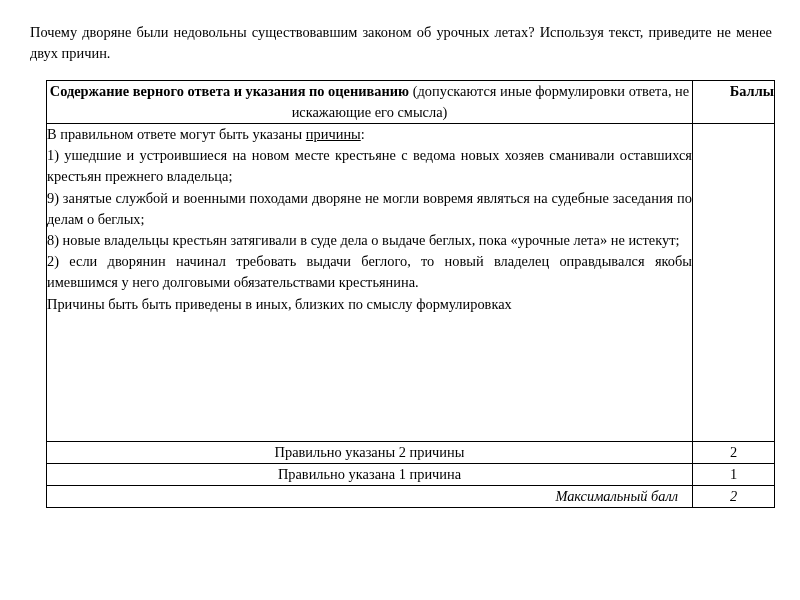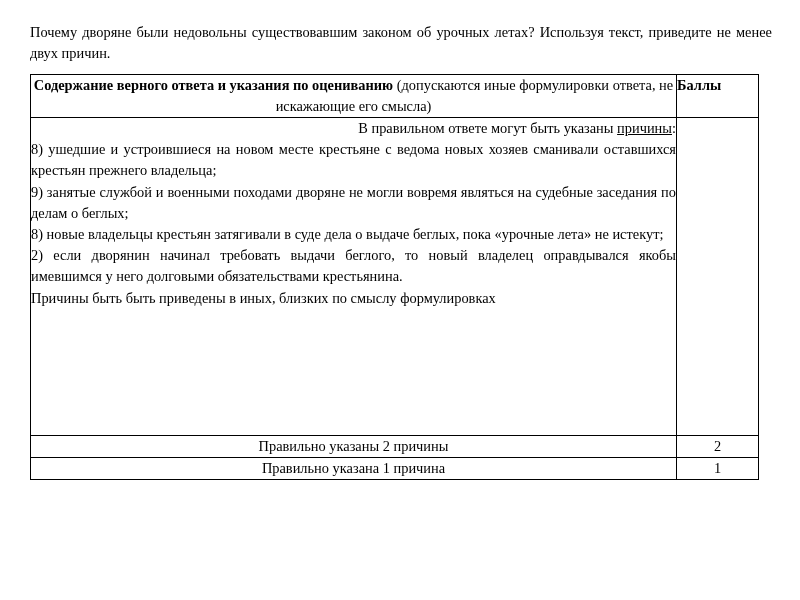--- a/index.html
+++ b/index.html
@@ -27,21 +27,21 @@
     line-height: 21px;
     text-align: justify;
     text-justify: inter-word;
     margin: 0 0 10px 0;
     width: 742px;
     hyphens: none;
   }
   table.criteria {
     border-collapse: collapse;
     width: 728px;
-    margin: 0;
+    margin: 16px;
     table-layout: fixed;
   }
   table.criteria td,
   table.criteria th {
     border: 1.3px solid #000000;
     vertical-align: top;
     padding: 0;
   }
   col.c-content { width: 646px; }
   col.c-score   { width: 82px; }
@@ -53,40 +53,40 @@
     text-align: center;
     padding: 3px 7px 4px 7px;
   }
   .hdr-content .note {
     font-weight: normal;
   }
   .hdr-score {
     font-weight: bold;
     font-size: 14.4px;
     line-height: 21px;
-    text-align: left;
+    text-align: right;
     padding: 3px 4px 4px 4px;
   }
 
   .answer-cell {
     font-size: 14.4px;
     line-height: 21.2px;
     text-align: justify;
     text-justify: inter-word;
     padding: 2px 7px 4px 7px;
     height: 317px;
   }
   .answer-cell p {
     margin: 0;
     text-align: justify;
     text-justify: inter-word;
   }
   .answer-cell p.last-line,
   .answer-cell p.nojust {
-    text-align: right;
+    text-align: left;
   }
   .u { text-decoration: underline; }
 
   .score-blank { }
 
   .row-label {
     font-size: 14.4px;
     line-height: 21px;
     text-align: center;
     padding: 2px 7px 3px 7px;
@@ -121,33 +121,37 @@
     <thead>
       <tr>
         <th class="hdr-content"><span>Содержание верного ответа и указания по оцениванию</span><span class="note"> (допускаются иные формулировки ответа, не искажающие его смысла)</span></th>
         <th class="hdr-score">Баллы</th>
       </tr>
     </thead>
     <tbody>
       <tr>
         <td class="answer-cell">
           <p class="nojust"><span>В правильном ответе могут быть указаны </span><span class="u">причины</span><span>:</span></p>
-          <p>8) ушедшие и устроившиеся на новом месте крестьяне с ведома новых хозяев сманивали оставшихся крестьян прежнего владельца;</p>
+          <p>1) ушедшие и устроившиеся на новом месте крестьяне с ведома новых хозяев сманивали оставшихся крестьян прежнего владельца;</p>
           <p>9) занятые службой и военными походами дворяне не могли вовремя являться на судебные заседания по делам о беглых;</p>
           <p>8) новые владельцы крестьян затягивали в суде дела о выдаче беглых, пока «урочные лета» не истекут;</p>
           <p>2) если дворянин начинал требовать выдачи беглого, то новый владелец оправдывался якобы имевшимся у него долговыми обязательствами крестьянина.</p>
           <p>Причины быть быть приведены в иных, близких по смыслу формулировках</p>
         </td>
         <td class="row-score score-blank"></td>
       </tr>
 
       <tr>
         <td class="row-label">Правильно указаны 2 причины</td>
         <td class="row-score">2</td>
       </tr>
       <tr>
         <td class="row-label">Правильно указана 1 причина</td>
         <td class="row-score">1</td>
       </tr>
+      <tr>
+        <td class="row-label right-italic">Максимальный балл</td>
+        <td class="row-score italic">2</td>
+      </tr>
     </tbody>
   </table>
 
 </div>
 
 </body></html>

